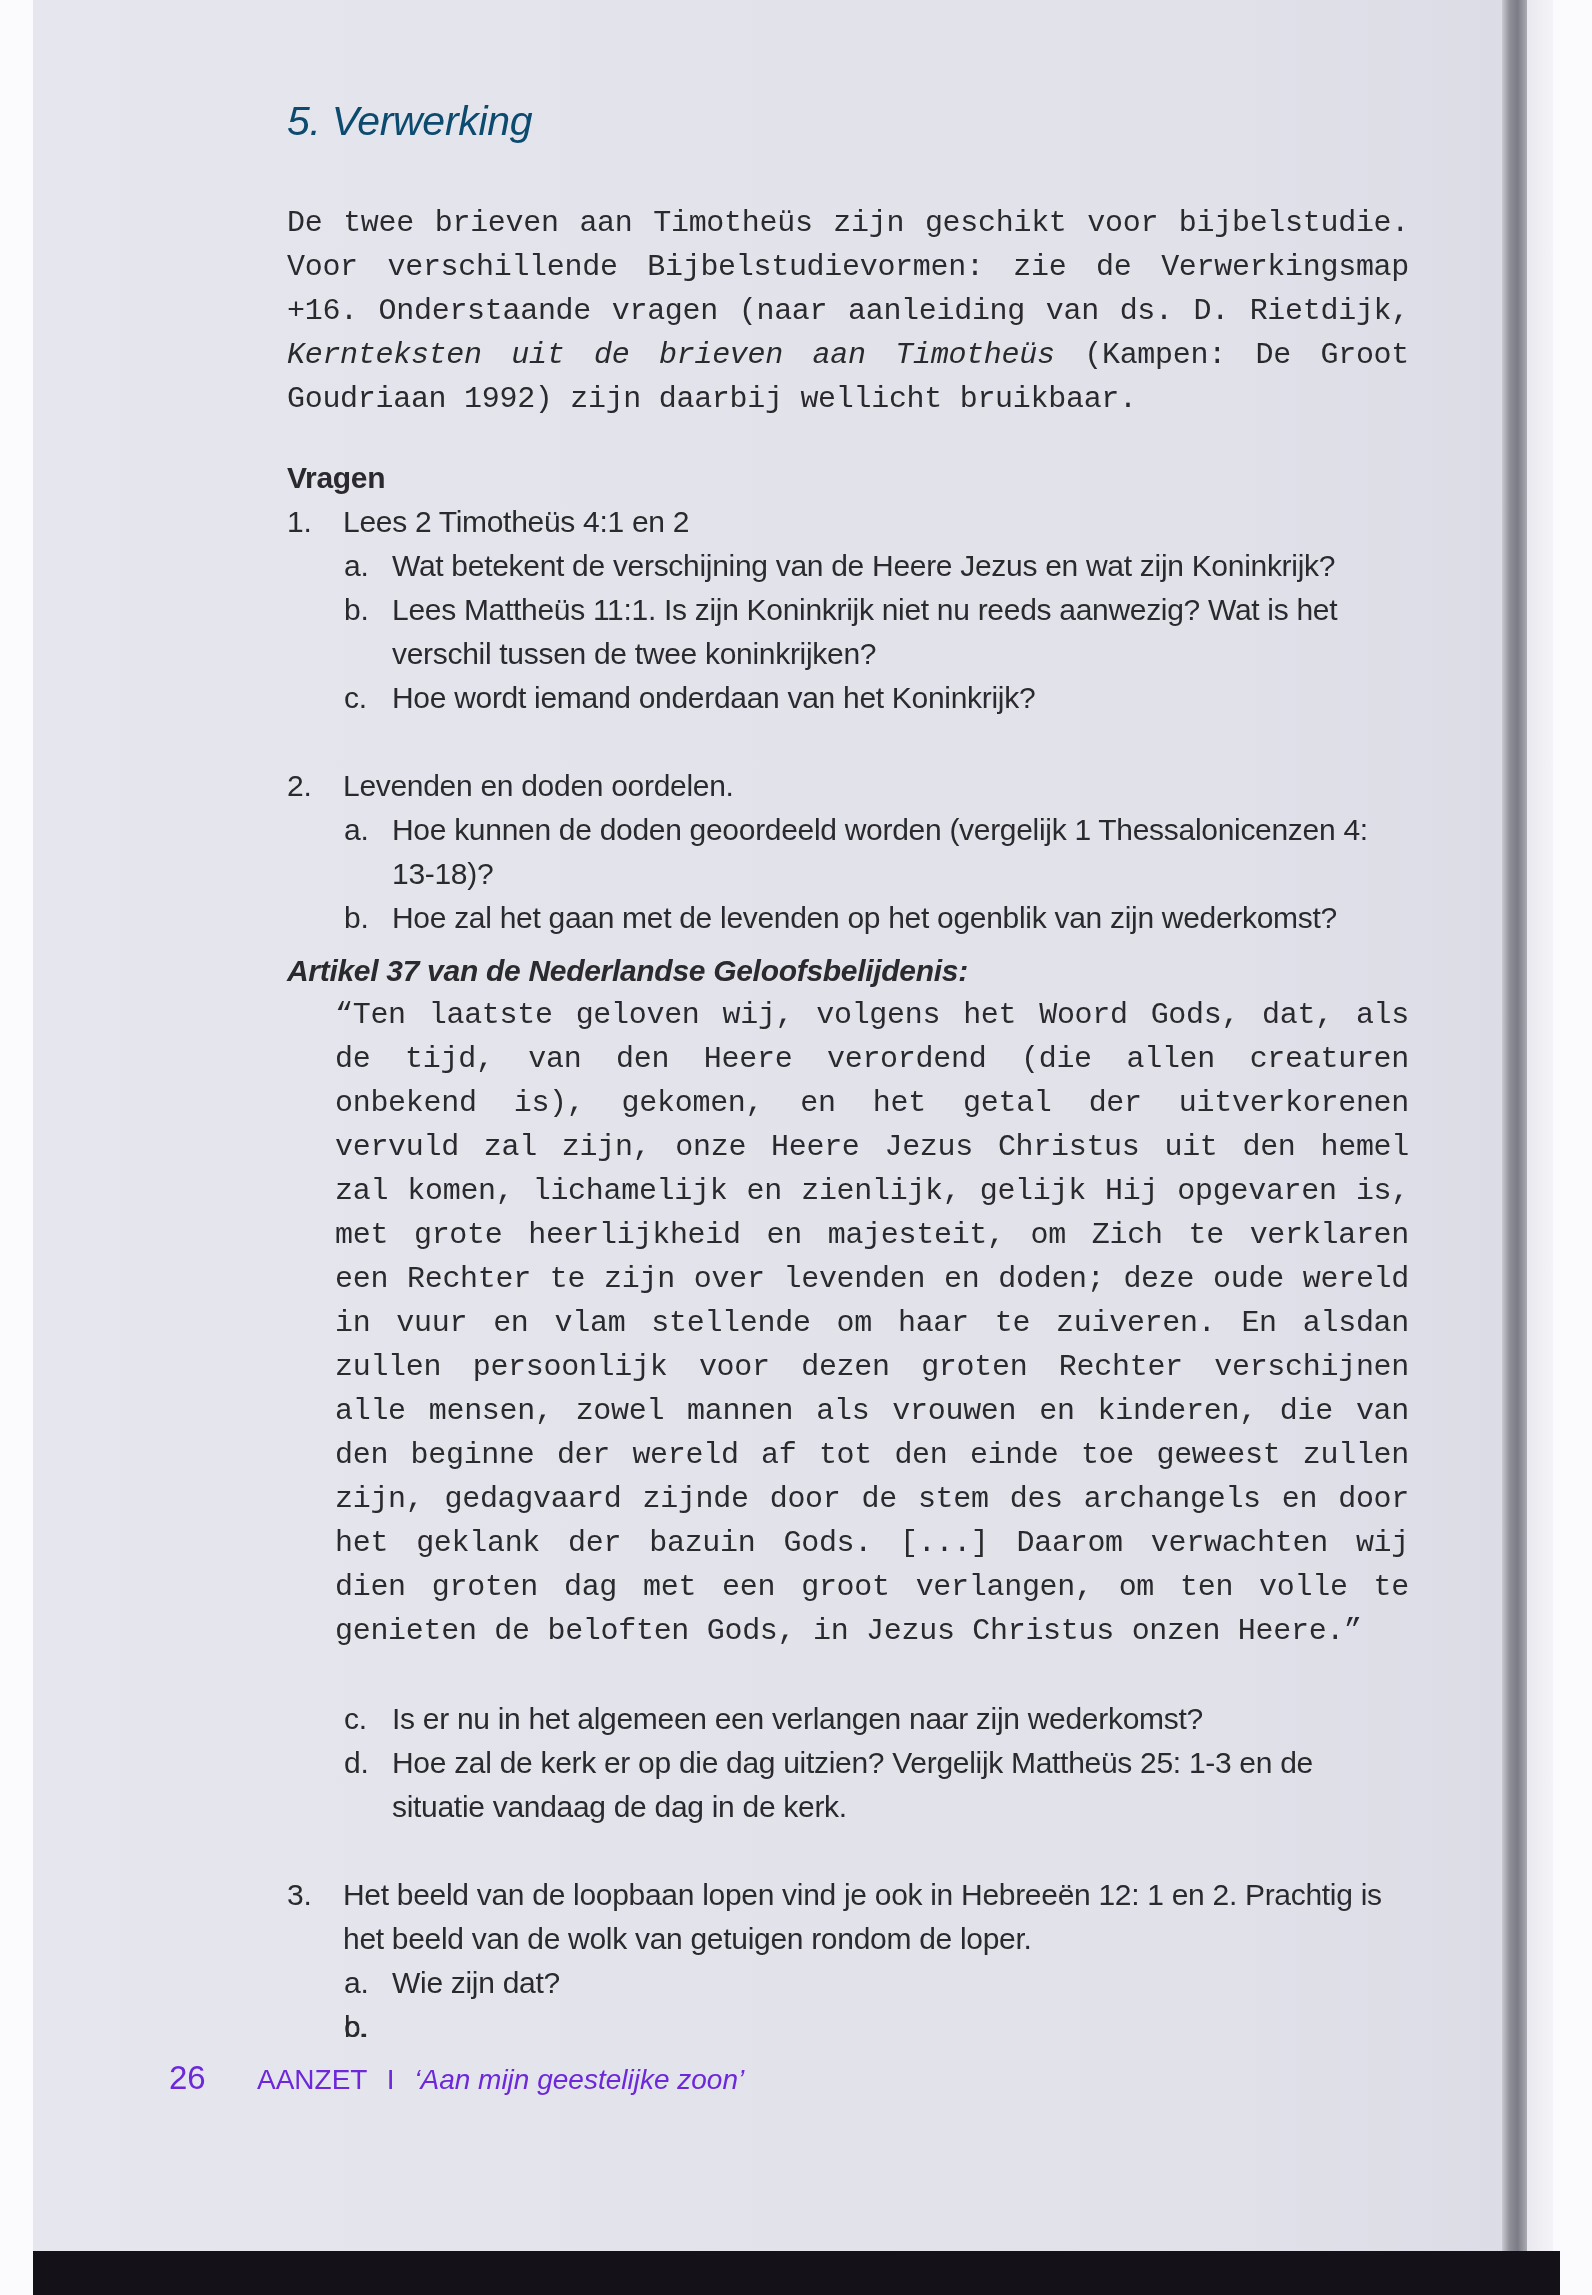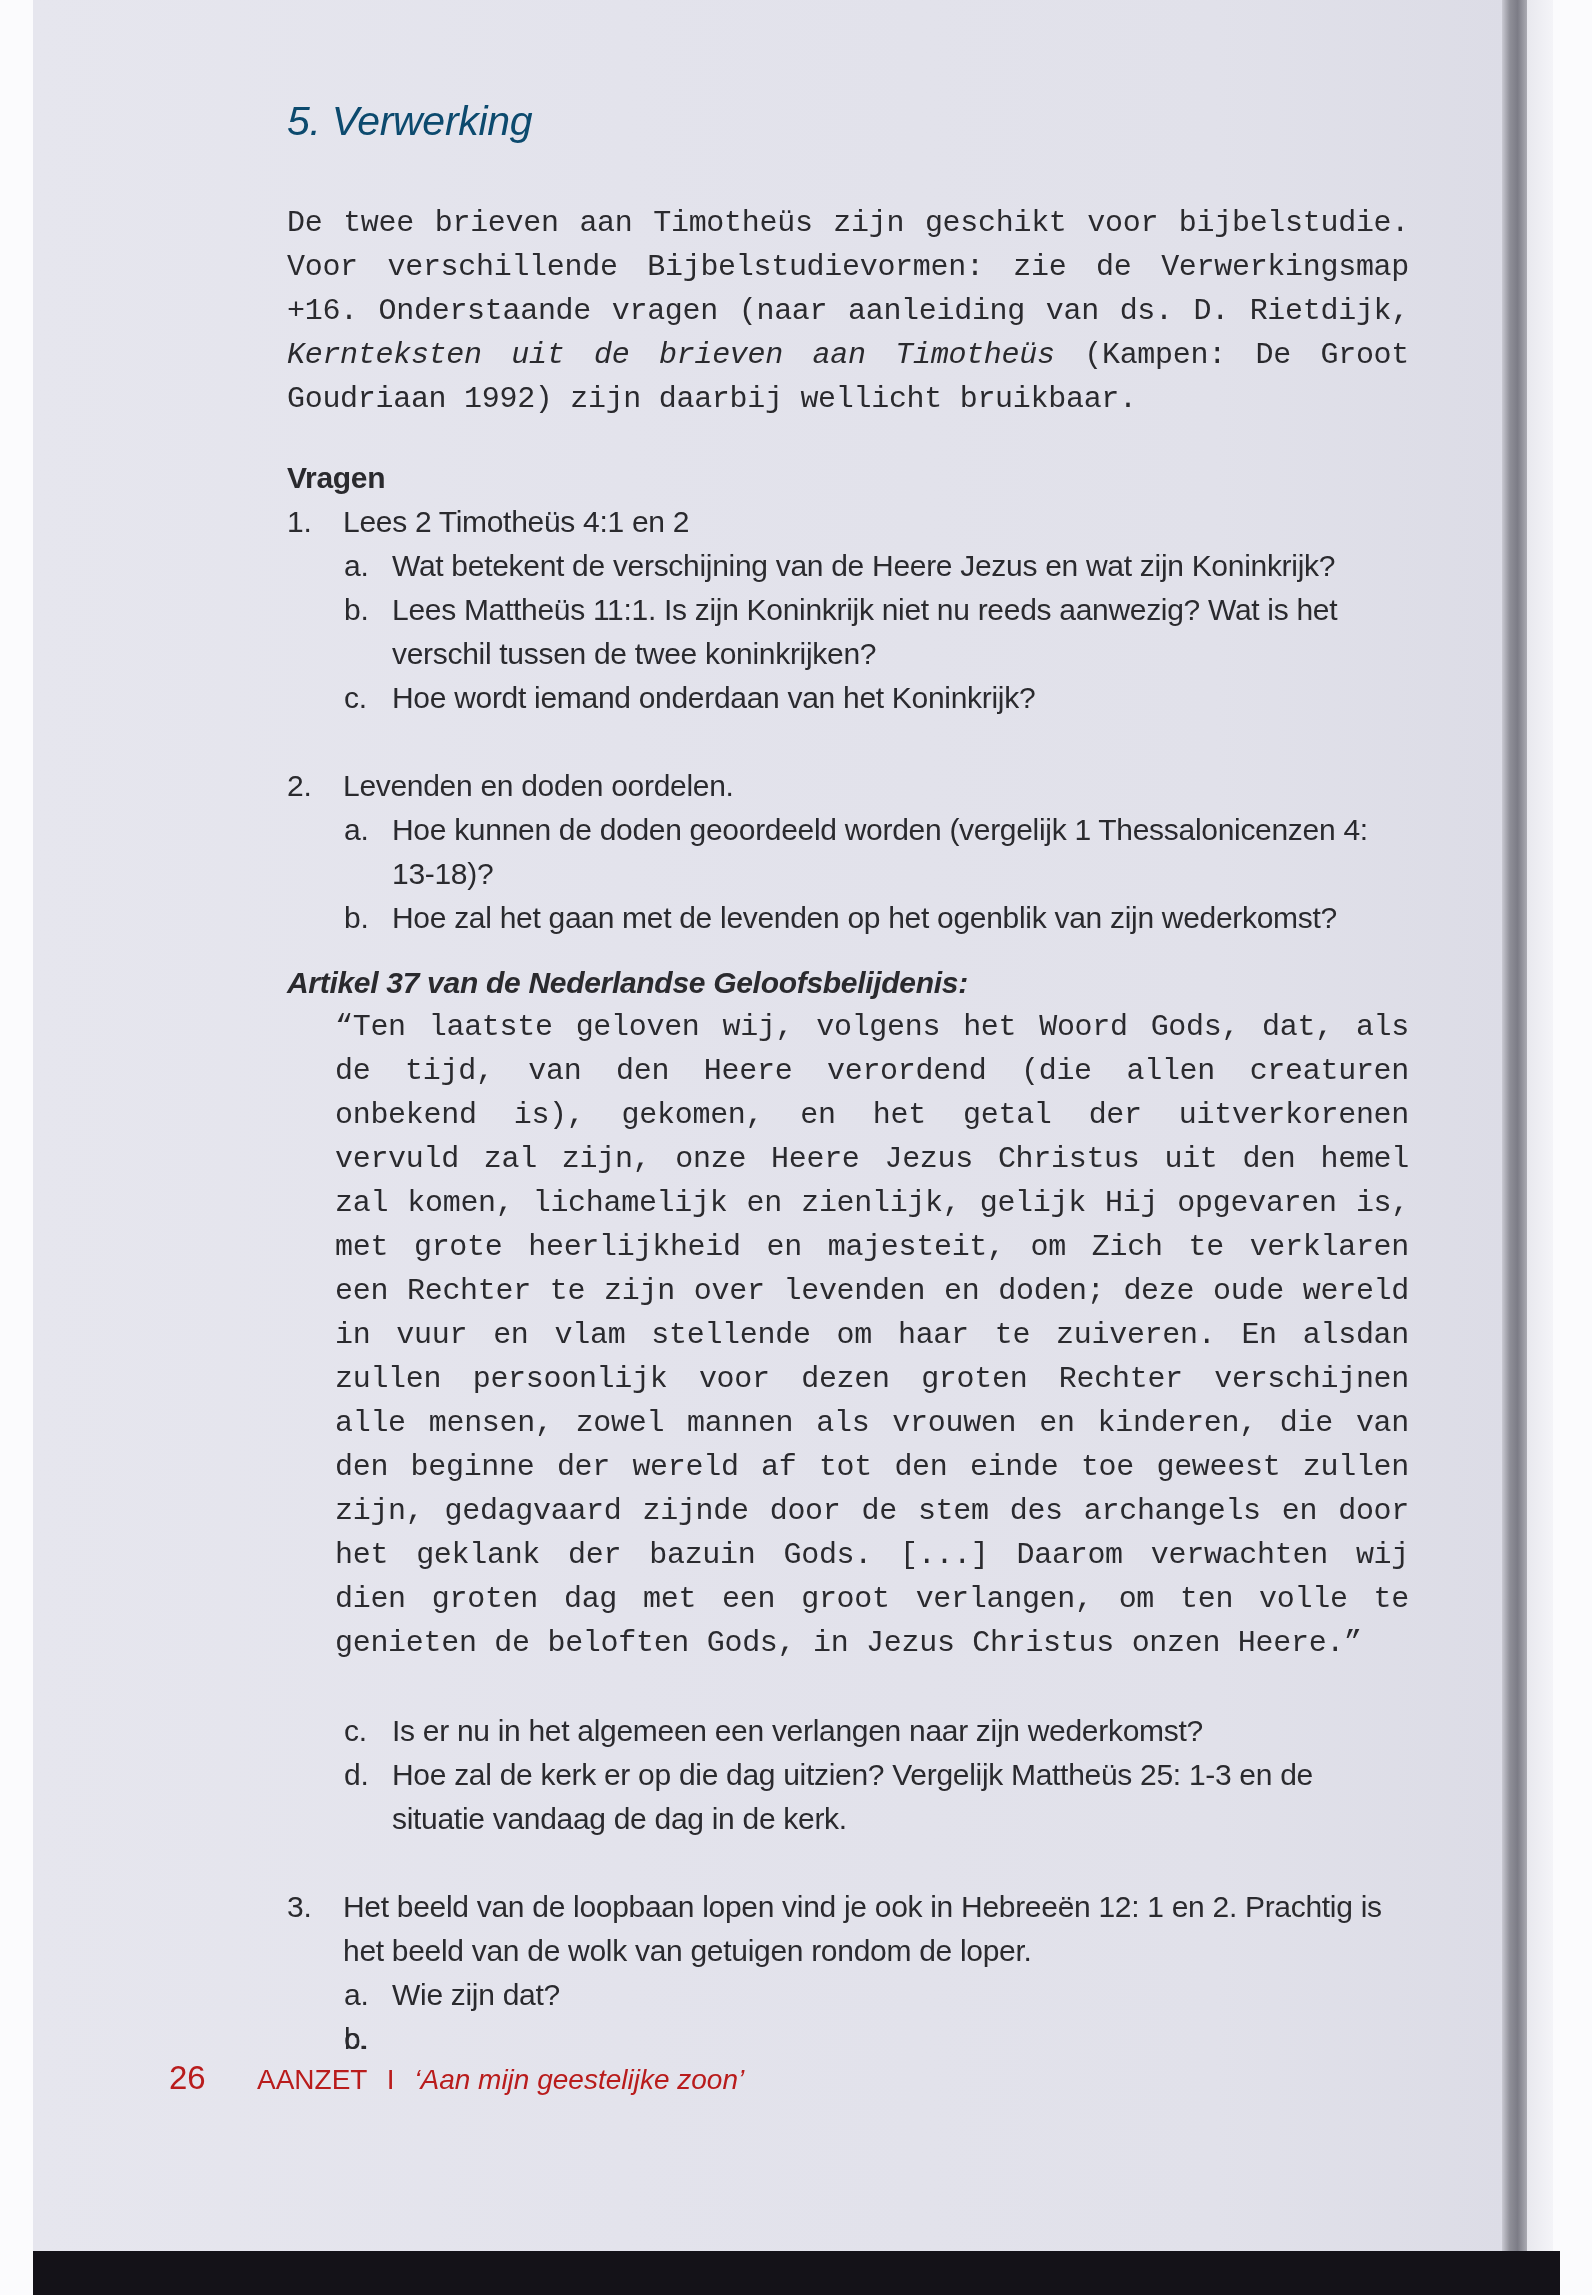--- a/index.html
+++ b/index.html
@@ -39,26 +39,26 @@
     .intro em { font-style: italic; }
     h2 {
       font-weight: bold; font-size: 30px; margin: 35px 0 0 0; line-height: 44px;
     }
     .q { position: relative; padding-left: 56px; }
     .q .num { position: absolute; left: 0; top: 0; }
     .sub { position: relative; padding-left: 105px; }
     .sub .let { position: absolute; left: 57px; top: 0; }
     .gap { height: 44px; }
     h3 {
-      font-weight: bold; font-style: italic; font-size: 30px; margin: 21px 0 0 0; line-height: 44px;
+      font-weight: bold; font-style: italic; font-size: 30px; margin: 9px 0 0 0; line-height: 44px;
     }
     .quote { padding-left: 48px; text-align: justify; text-align-last: left; width: 1074px; }
     .footer {
       position: absolute; top: 2059px; left: 169px;
-      font-size: 28px; color: #b91c1c; text-align: center;
+      font-size: 28px; color: #6d28d9; text-align: center;
     }
     .footer .pg { font-size: 33px; margin-right: 45px; }
     .footer .sep { margin: 0 12px; }
     .footer .sub-title { font-style: italic; }
   </style>
 </head>
 <body>
 
 <div class="page"></div>
 <div class="binding"></div>

